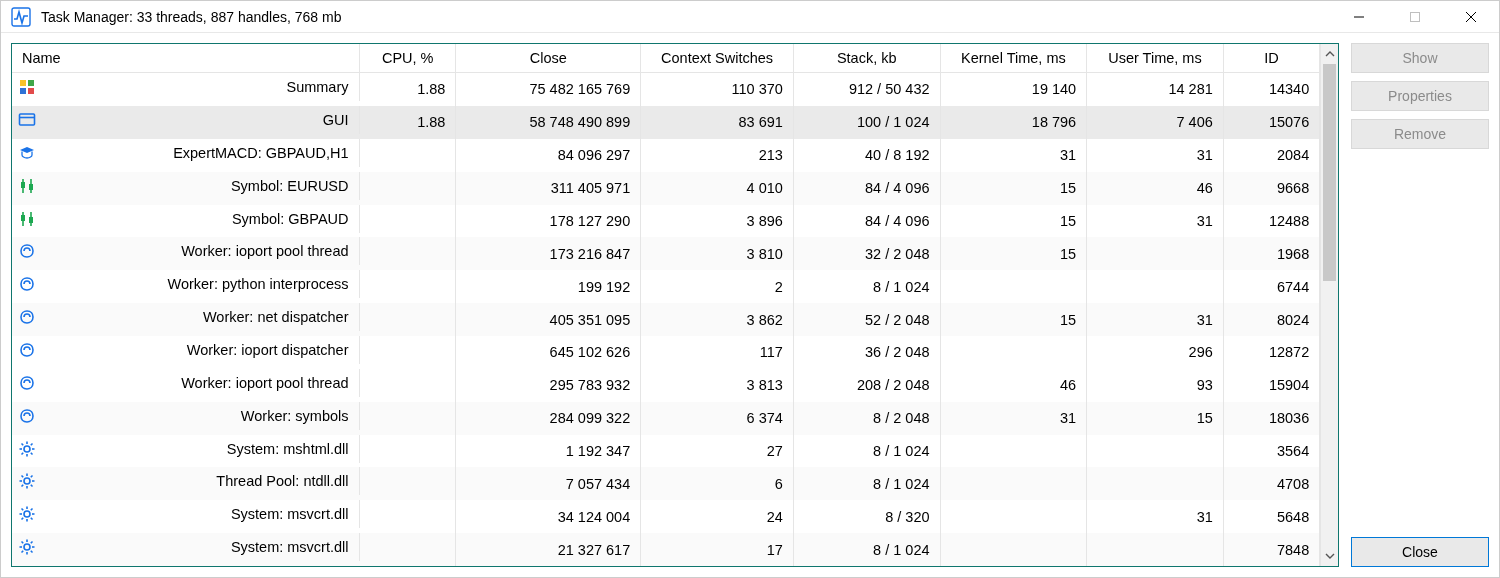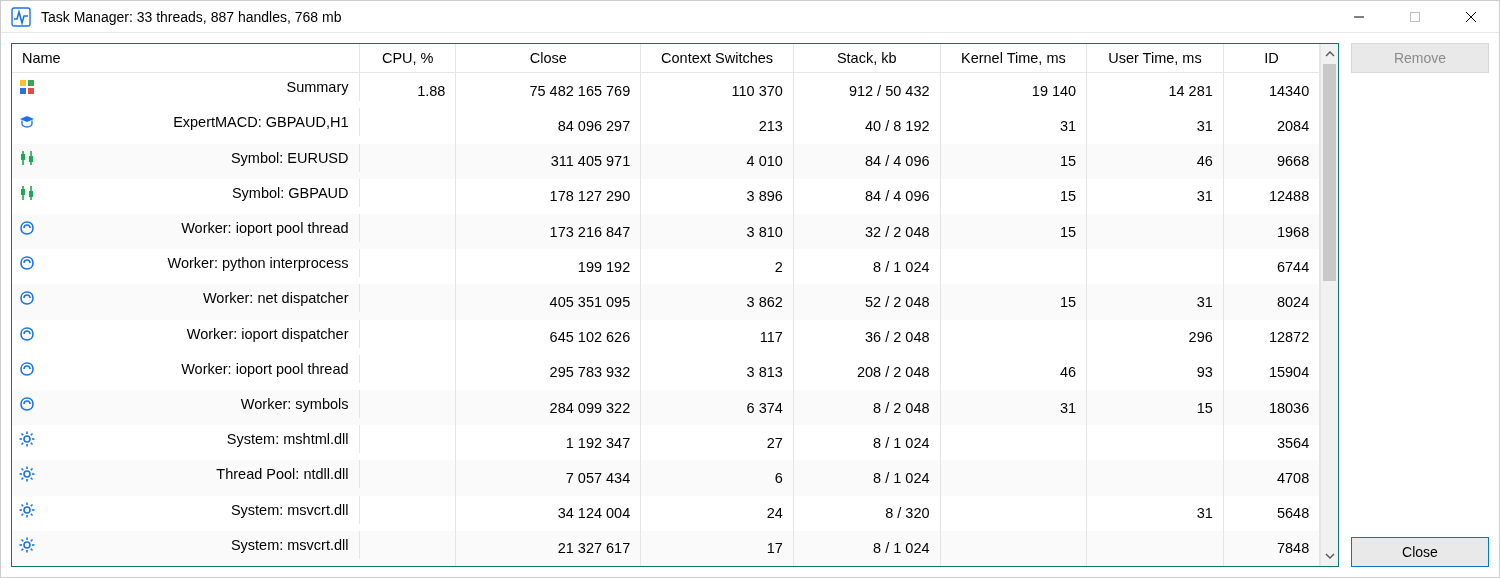--- a/index.html
+++ b/index.html
@@ -221,20 +221,38 @@
                 <span>Summary</span>
               </td>
               <td>1.88</td>
               <td>75 482 165 769</td>
               <td>110 370</td>
               <td>912 / 50 432</td>
               <td>19 140</td>
               <td>14 281</td>
               <td>14340</td>
             </tr>
+            <tr class="selected">
+              <td class="name-cell">
+                <span class="row-icon">
+                  <svg viewBox="0 0 18 18" width="18" height="18">
+                    <rect x="1.5" y="3" width="15" height="11" rx="1" fill="none" stroke="#1a73e8" stroke-width="1.6"></rect>
+                    <line x1="1.5" y1="6.5" x2="16.5" y2="6.5" stroke="#1a73e8" stroke-width="1.6"></line>
+                  </svg>
+                </span>
+                <span>GUI</span>
+              </td>
+              <td>1.88</td>
+              <td>58 748 490 899</td>
+              <td>83 691</td>
+              <td>100 / 1 024</td>
+              <td>18 796</td>
+              <td>7 406</td>
+              <td>15076</td>
+            </tr>
             <tr class="odd">
               <td class="name-cell">
                 <span class="row-icon">
                   <svg viewBox="0 0 18 18" width="18" height="18">
                     <path d="M9 3 L16 6 L9 9 L2 6 Z" fill="#1a73e8"></path>
                     <path d="M4 7.5 v3.5 c0 1.5 2.2 3 5 3 s5-1.5 5-3 V7.5" fill="none" stroke="#1a73e8" stroke-width="1.3"></path>
                   </svg>
                 </span>
                 <span>ExpertMACD: GBPAUD,H1</span>
               </td>
@@ -516,19 +534,21 @@
         </div>
         <div class="sb-arrow">
           <svg width="10" height="6" viewBox="0 0 10 6">
               <polyline points="1,1 5,5 9,1" fill="none" stroke="#555" stroke-width="1.4"></polyline>
             </svg>
         </div>
       </div>
     </div>
 
     <div class="side">
+      <button class="side-btn">Show</button>
+      <button class="side-btn">Properties</button>
       <button class="side-btn">Remove</button>
       <div class="spacer"></div>
       <button class="side-btn enabled">Close</button>
     </div>
 
   </div>
 </div>
 
 </body></html>

